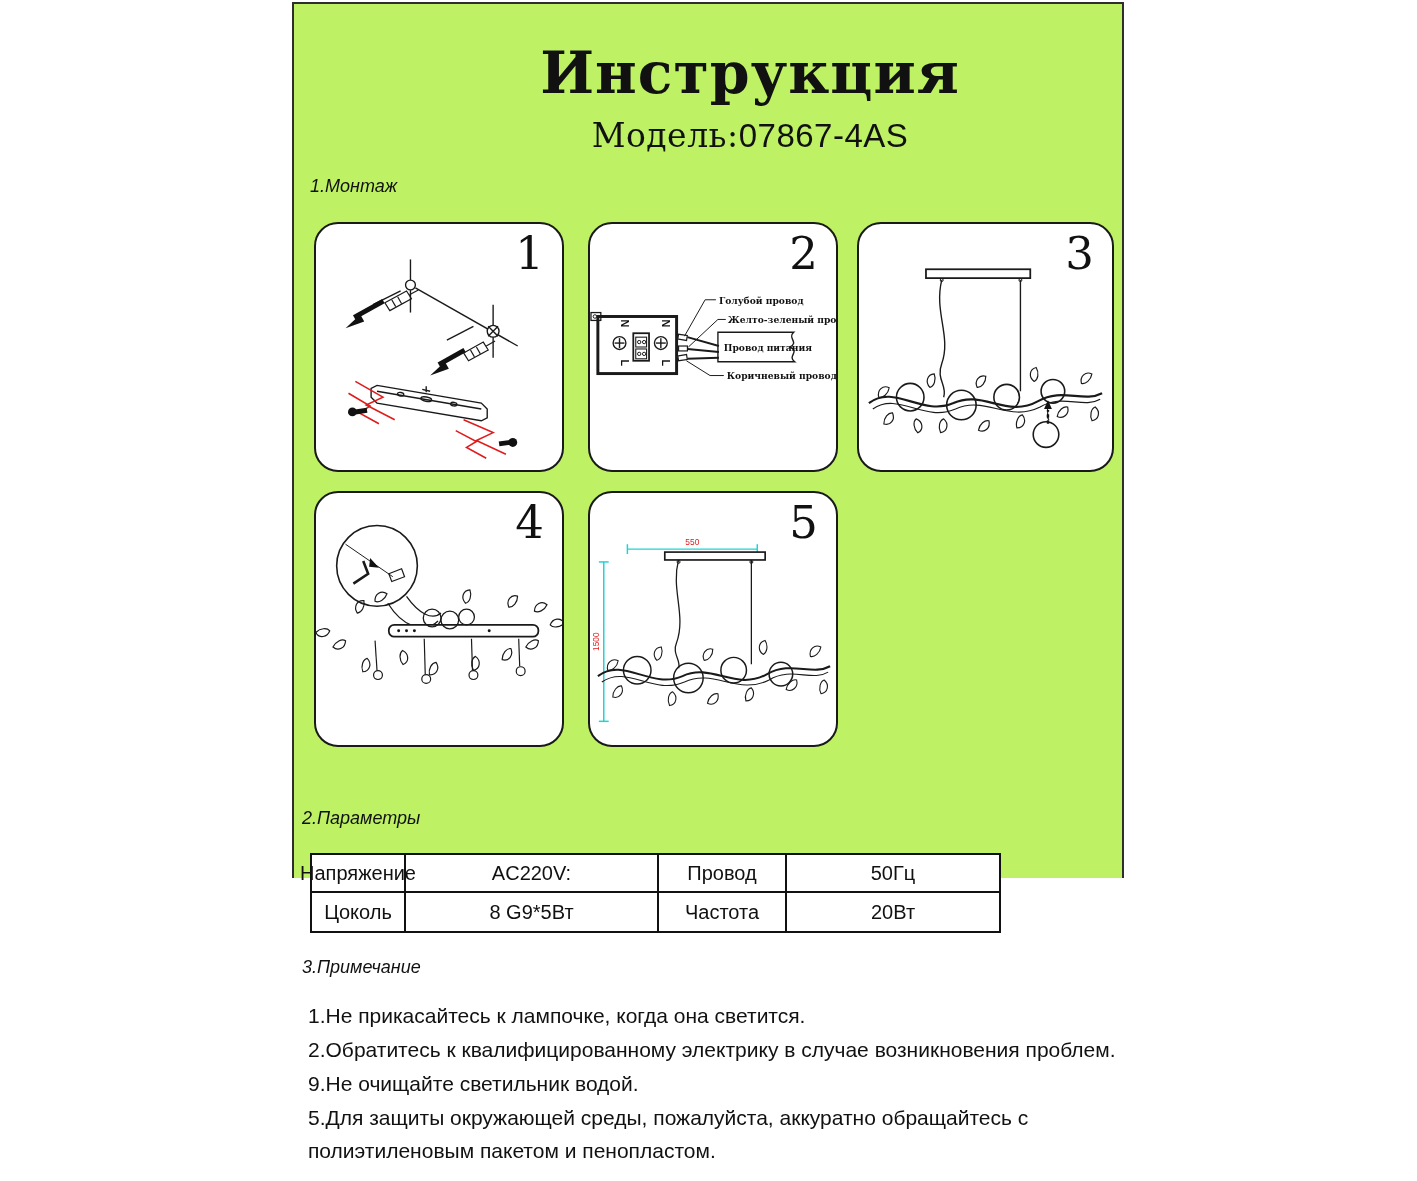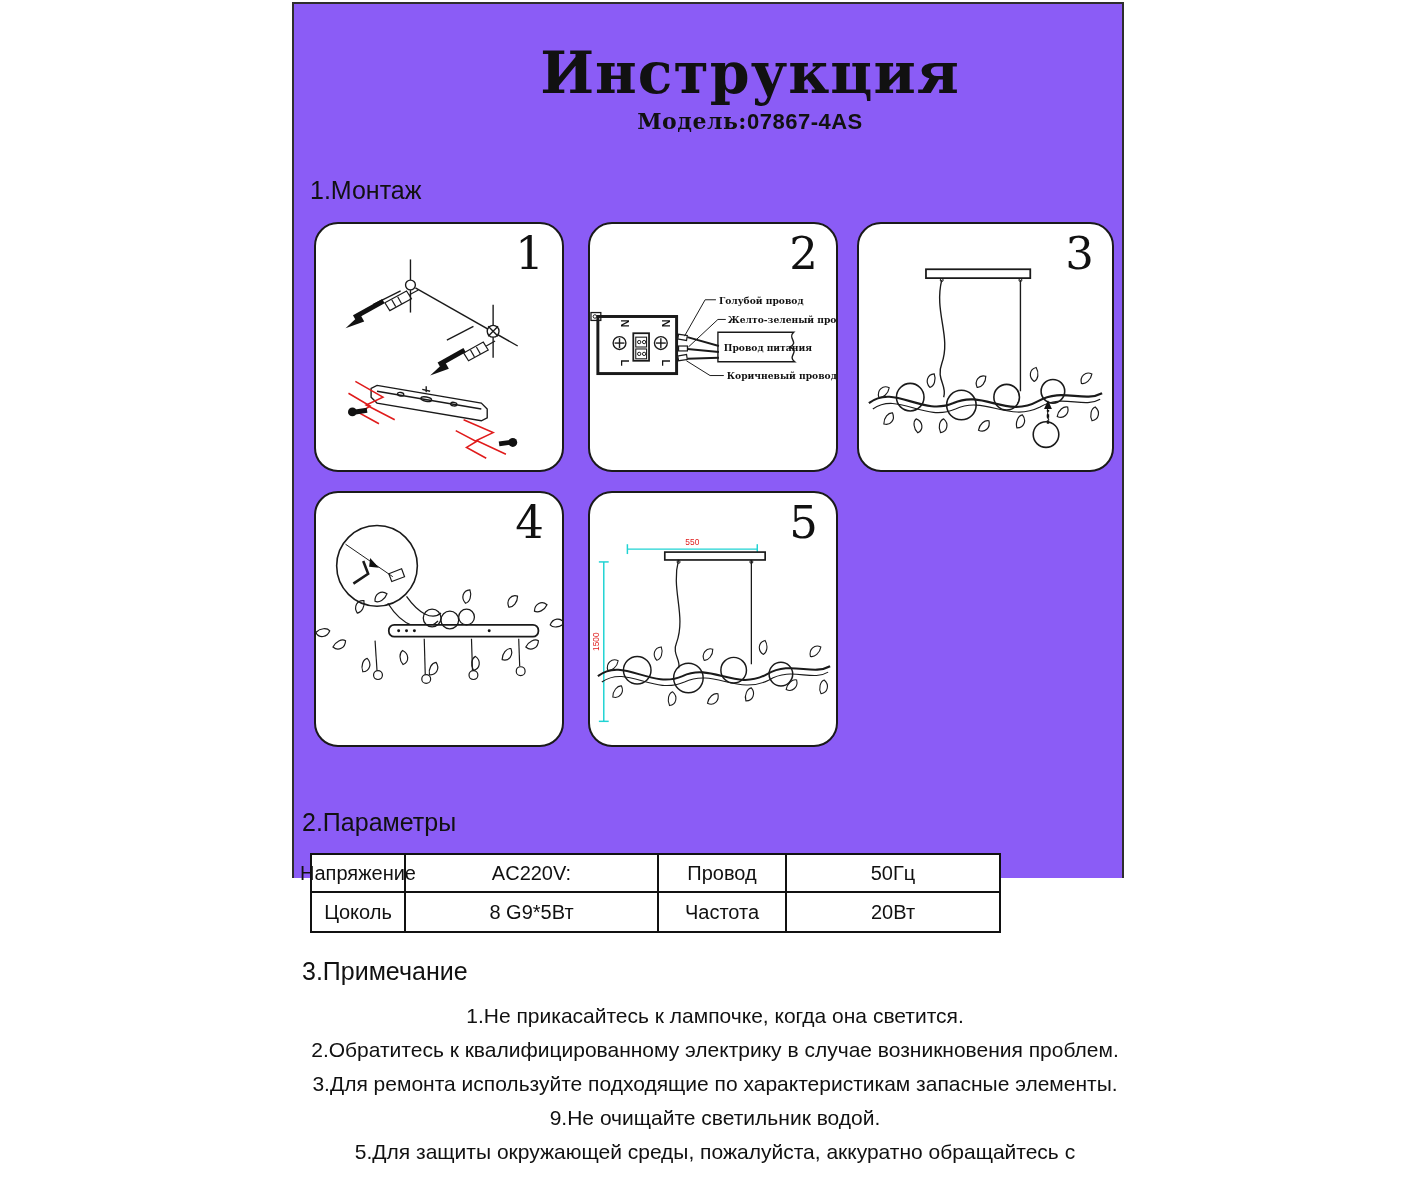--- a/index.html
+++ b/index.html
@@ -3,32 +3,32 @@
 <meta charset="utf-8">
 <style>
   html,body{margin:0;padding:0;}
   body{
     width:1417px;height:1181px;background:#ffffff;position:relative;
     font-family:"Liberation Sans",sans-serif;color:#111;overflow:hidden;
     -webkit-font-smoothing:antialiased;
   }
   .frame{
     position:absolute;left:292px;top:2px;width:832px;height:876px;
-    border:2px solid #2e2e2e;border-bottom:none;background:#8b5cf6;box-sizing:border-box;
+    border:2px solid #2e2e2e;border-bottom:none;background:#bef264;box-sizing:border-box;
   }
   .title-wrap{position:absolute;top:38px;left:0;right:0;text-align:center;padding-left:84px;}
   .title{
     font-family:"DejaVu Serif","Liberation Serif",serif;font-weight:bold;
     font-size:57px;line-height:1.08;letter-spacing:1px;
   }
-  .model{font-size:22px;font-weight:bold;margin-top:4px;letter-spacing:.5px;}
+  .model{font-size:33px;font-weight:normal;margin-top:12px;letter-spacing:.5px;}
   .model .serif{font-family:"DejaVu Serif","Liberation Serif",serif;}
   .model .sans{font-family:"Liberation Sans",sans-serif;}
 
-  .sec-h{position:absolute;font-size:25px;}
+  .sec-h{position:absolute;font-size:18px;font-style:italic;}
   .h-montage{left:16px;top:172px;}
   .h-params{left:8px;top:804px;text-align:right;}
   .h-notes{left:8px;top:953px;}
 
   .panel{
     position:absolute;border:2px solid #1a1a1a;border-radius:24px;background:#fff;box-sizing:border-box;
   }
   .panel svg{position:absolute;left:0;top:0;width:100%;height:100%;}
   .pnum{
     position:absolute;top:5px;right:18px;z-index:2;
@@ -46,21 +46,21 @@
     border:2px solid #111;background:#fff;
   }
   .pcell{
     height:38px;display:flex;align-items:center;justify-content:center;
     font-size:20px;white-space:nowrap;box-sizing:border-box;
   }
   .pcell.br{border-right:2px solid #111;}
   .pcell.bb{border-bottom:2px solid #111;}
 
   .notes{position:absolute;left:14px;top:995px;width:814px;font-size:21px;line-height:33px;}
-  .note{margin:0 0 1px 0;text-align:center;}
+  .note{margin:0 0 1px 0;}
 
   
   .wlabel{font-family:"DejaVu Serif","Liberation Serif",serif;font-weight:bold;font-size:9.3px;fill:#111;}
   .nl{font-family:"Liberation Sans",sans-serif;font-weight:bold;font-size:11px;fill:#111;}
   .dimtext{font-family:"Liberation Sans",sans-serif;font-size:8.5px;fill:#e01b1b;}
   .ln{stroke:#1a1a1a;fill:none;}
 </style>
 </head>
 <body>
 
@@ -341,18 +341,17 @@
     <div class="pcell br">8 G9*5Вт</div>
     <div class="pcell br">Частота</div>
     <div class="pcell">20Вт</div>
   </div>
 
   <div class="sec-h h-notes">3.Примечание</div>
 
   <div class="notes">
     <p class="note">1.Не прикасайтесь к лампочке, когда она светится.</p>
     <p class="note">2.Обратитесь к квалифицированному электрику в случае возникновения проблем.</p>
-    <p class="note">3.Для ремонта используйте подходящие по характеристикам запасные элементы.</p>
     <p class="note">9.Не очищайте светильник водой.</p>
     <p class="note">5.Для защиты окружающей среды, пожалуйста, аккуратно обращайтесь с полиэтиленовым пакетом и пенопластом.</p>
   </div>
 
 </div>
 
 </body></html>

